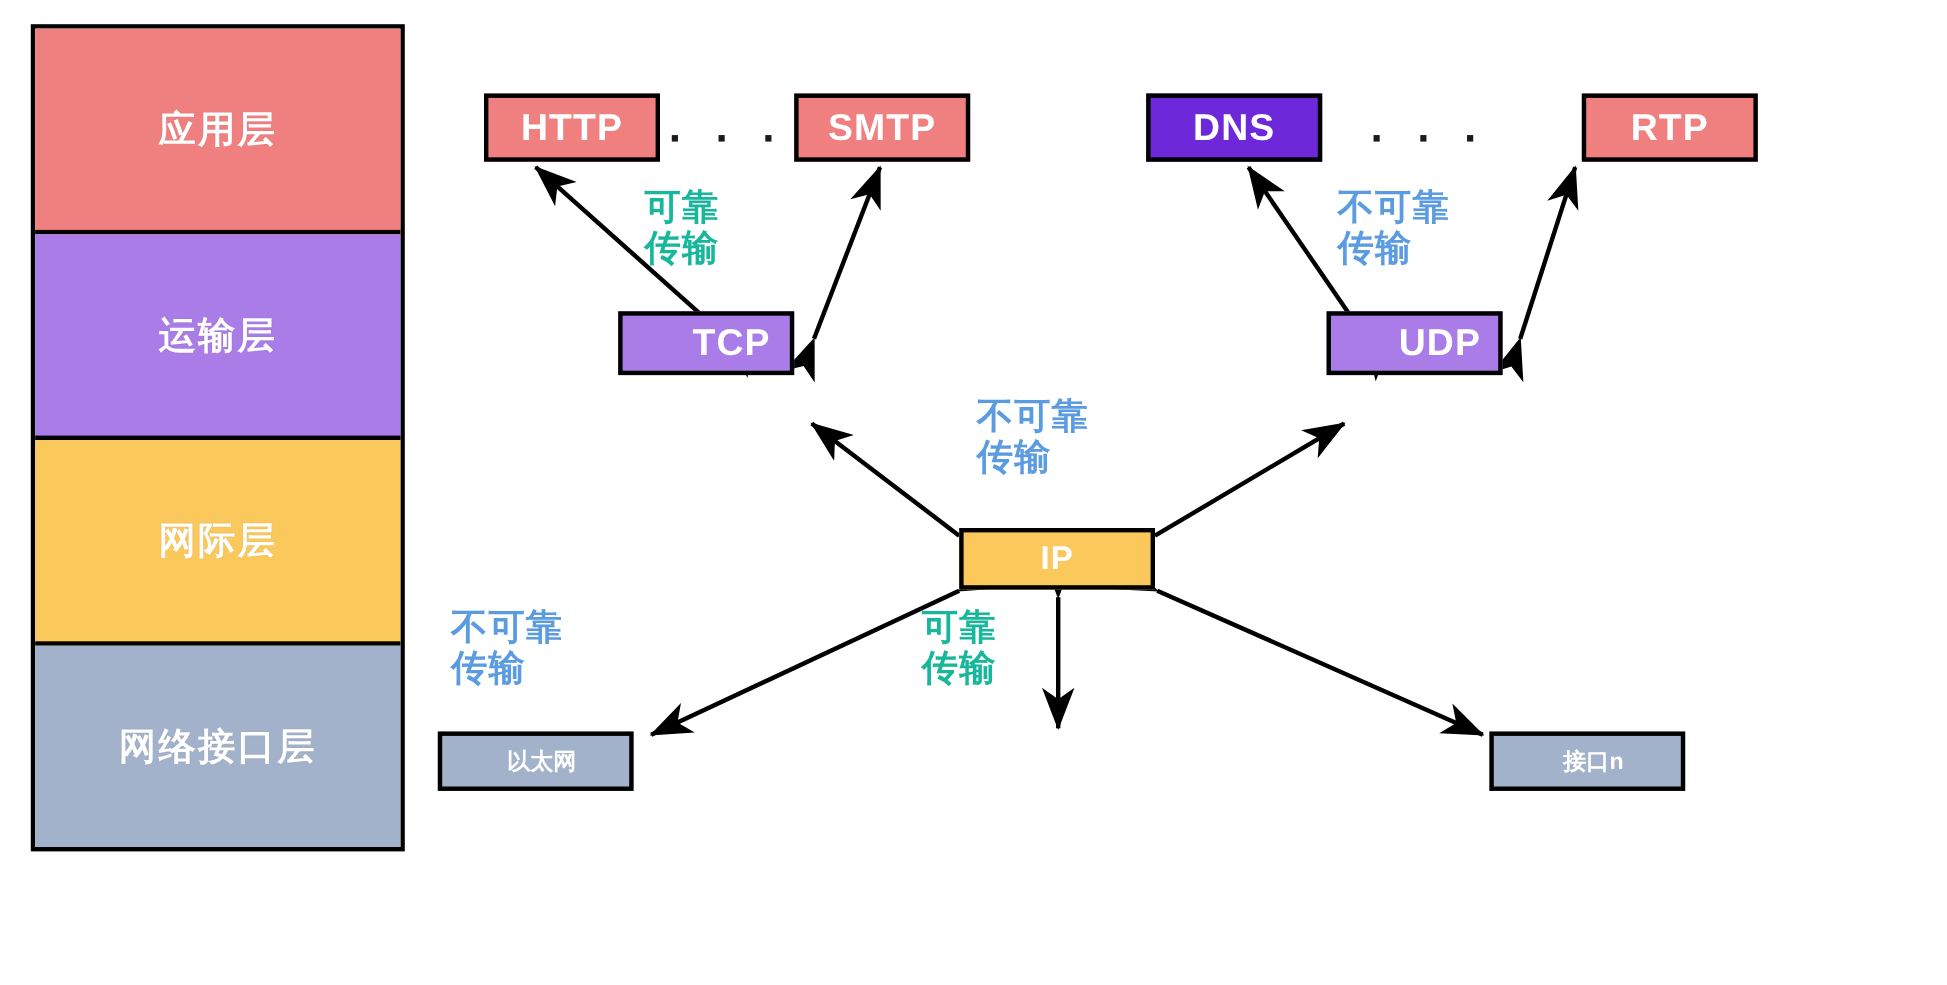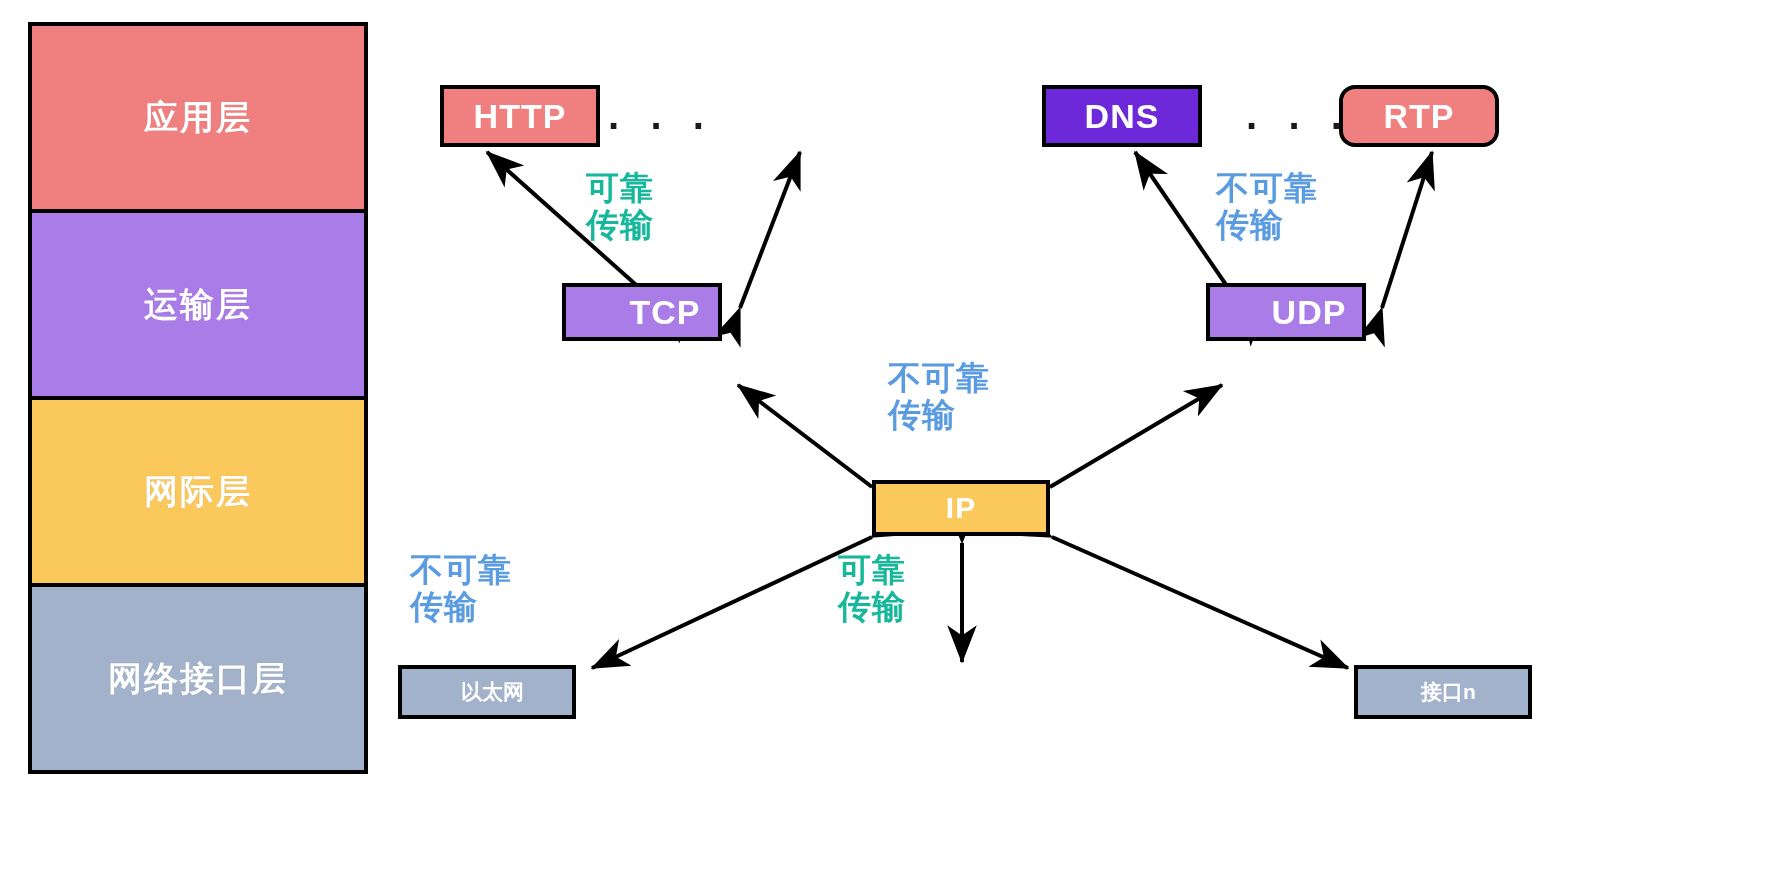--- a/index.html
+++ b/index.html
@@ -141,28 +141,31 @@
       <line x1="1052" y1="537" x2="1348" y2="668"></line>
     </g>
   </svg>
 
   <div class="node app" style="left:404px; top:85px; width:160px; height:62px; background:#F08080;margin-left:36px;">
     <span>HTTP</span>
   </div>
 
   <div class="ellipsis" style="left:608px; top:106px;">· · ·</div>
 
+  <div class="node app" style="left:722px; top:85px; width:160px; height:62px; background:#F08080;">
+    <span>SMTP</span>
+  </div>
 
   <div class="node app" style="left:1042px; top:85px; width:160px; height:62px; background:#6d28d9;">
     <span>DNS</span>
   </div>
 
   <div class="ellipsis" style="left:1246px; top:106px;">· · ·</div>
 
-  <div class="node app" style="left:1339px; top:85px; width:160px; height:62px; background:#F08080;border-radius:16px;">
+  <div class="node app" style="left:1438px; top:85px; width:160px; height:62px; background:#F08080;">
     <span>RTP</span>
   </div>
 
   <div class="node trans" style="left:562px; top:283px; width:160px; height:58px; background:#A97CE8;">
     <span>TCP</span>
   </div>
 
   <div class="node trans" style="left:1206px; top:283px; width:160px; height:58px; background:#A97CE8;">
     <span>UDP</span>
   </div>

